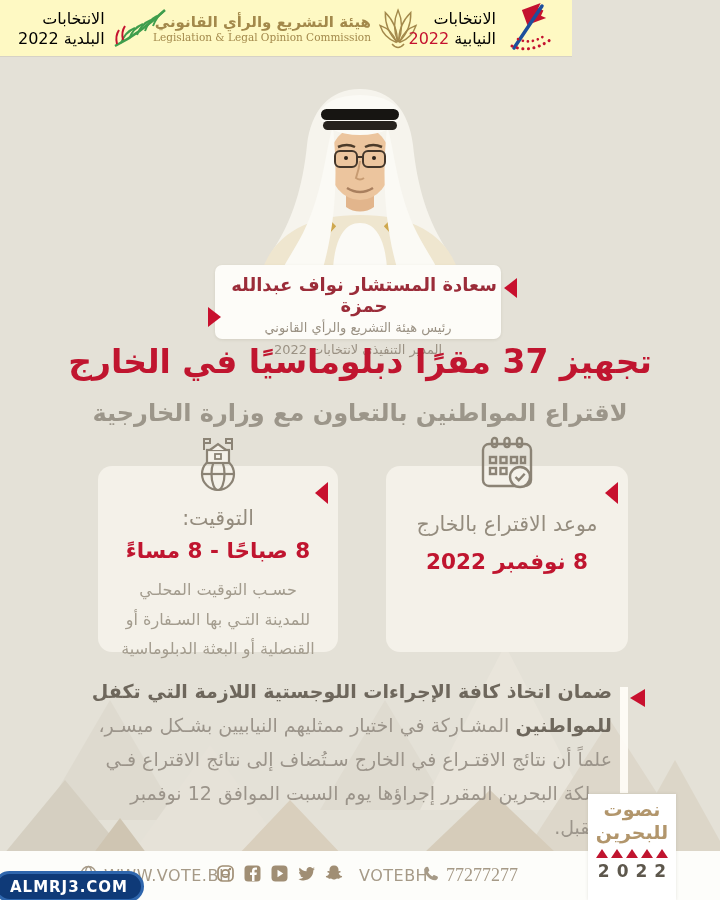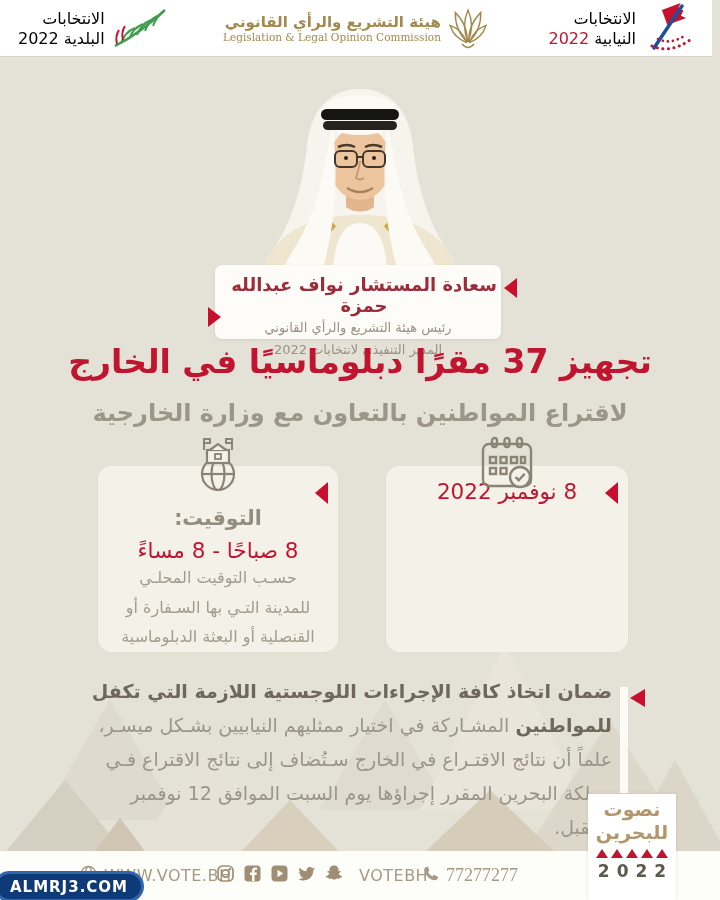--- a/index.html
+++ b/index.html
@@ -4,21 +4,21 @@
 <style>
   html,body{margin:0;padding:0;background:#888;}
   *{box-sizing:border-box;}
   #page{
     position:relative;width:720px;height:900px;margin:0 auto;
     background:#e4e1d7;overflow:hidden;
     font-family:"DejaVu Sans",sans-serif;
   }
   
   .top-header{
-    position:absolute;top:0;left:0;width:712px;height:57px;background:#ffffff;
+    position:absolute;top:0;left:0;width:572px;height:57px;background:#fef9c3;
     border-bottom:1px solid #d6d2c6;z-index:5;
   }
   .logo-group{position:absolute;top:0;height:57px;display:flex;align-items:center;gap:6px;}
   .logo-text{display:flex;flex-direction:column;align-items:flex-start;line-height:1.25;}
   .logo-text.ar-right{align-items:flex-end;}
   .muni{left:18px;direction:ltr;}
   .parl{right:14px;direction:ltr;}
   .parl .yr{color:#c4122f;}
   .comm{left:50%;transform:translateX(-50%);direction:ltr;}
   .comm .ar{font-size:15px;font-weight:bold;color:#a3894b;}
@@ -48,23 +48,23 @@
   }
   
   .info-card{
     position:absolute;top:466px;height:186px;background:#f4f1e9;border-radius:14px;z-index:2;
     text-align:center;
   }
   .card-time{left:98px;width:240px;}
   .card-date{left:386px;width:242px;}
   .card-icon{position:absolute;top:-30px;left:50%;transform:translateX(-50%);}
   .card-tri{position:absolute;right:10px;top:16px;border-top:11px solid transparent;border-bottom:11px solid transparent;border-right:13px solid #c8102e;width:0;height:0;}
-  .card-label{font-size:20.5px;font-weight:bold;color:#948c7e;margin-top:46px;}
-  .card-value{font-size:21.5px;font-weight:normal;color:#c0152f;margin-top:13px;}
-  .card-note{font-size:16px;color:#a39c8e;line-height:1.85;padding:0 16px;}
+  .card-label{font-size:20.5px;font-weight:normal;color:#948c7e;margin-top:46px;}
+  .card-value{font-size:21.5px;font-weight:bold;color:#c0152f;margin-top:13px;}
+  .card-note{font-size:16px;color:#a39c8e;line-height:1.85;margin-top:12px;padding:0 16px;}
   .card-time .card-label{margin-top:40px;}
   .card-time .card-value{margin-top:8px;}
   
   .para-bar{position:absolute;left:620px;top:687px;width:8px;height:106px;background:rgba(255,253,247,.92);z-index:2;}
   .para-tri{position:absolute;left:630px;top:689px;z-index:2;border-top:9px solid transparent;border-bottom:9px solid transparent;border-right:15px solid #c8102e;width:0;height:0;}
   .para-text{
     position:absolute;left:72px;top:674px;width:540px;z-index:2;
     text-align:right;direction:rtl;line-height:34px;font-size:19px;
   }
   .para-text .lead{font-weight:bold;color:#6e675c;}
@@ -243,20 +243,21 @@
           <rect x="33" y="21" width="6" height="6"></rect>
           <rect x="43" y="21" width="4" height="6"></rect>
           <rect x="12" y="32" width="6" height="6"></rect>
           <rect x="22.5" y="32" width="6" height="6"></rect>
         </g>
         <circle cx="42" cy="41" r="10" fill="#f4f1e9" stroke="#8b8375" stroke-width="2.4"></circle>
         <path d="M37.5,41 l3.2,3.2 l6-6.5" stroke="#8b8375" stroke-width="2.4" fill="none"></path>
       </svg>
     </div>
     <div class="card-tri"></div>
+    <div class="card-label">موعد الاقتراع بالخارج</div>
     <div class="card-value">8 نوفمبر 2022</div>
   </div>
 
   <div class="para-bar"></div>
   <div class="para-tri"></div>
   <div class="para-text">
     <span class="lead">ضمان اتخاذ كافة الإجراءات اللوجستية اللازمة التي تكفل للمواطنين</span>
     <span class="body">المشـاركة في اختيار ممثليهم النيابيين بشـكل ميسـر، علماً أن نتائج الاقتـراع في الخارج سـتُضاف إلى نتائج الاقتراع فـي مملكة البحرين المقرر إجراؤها يوم السبت الموافق 12 نوفمبر المقبل.</span>
   </div>
 

